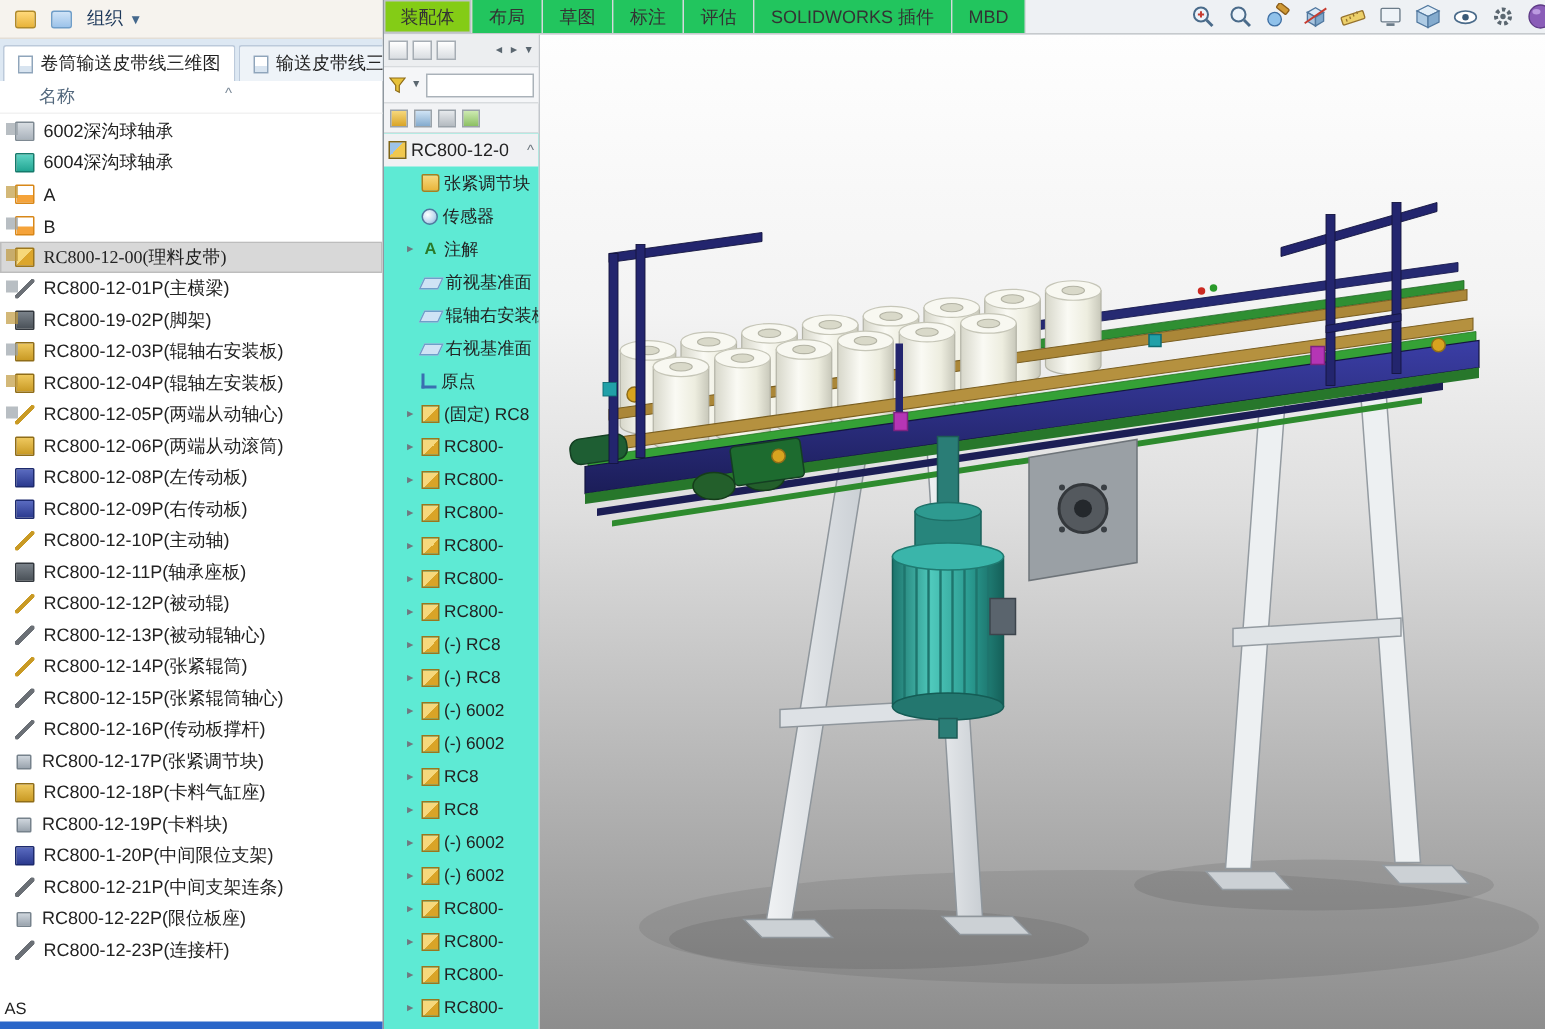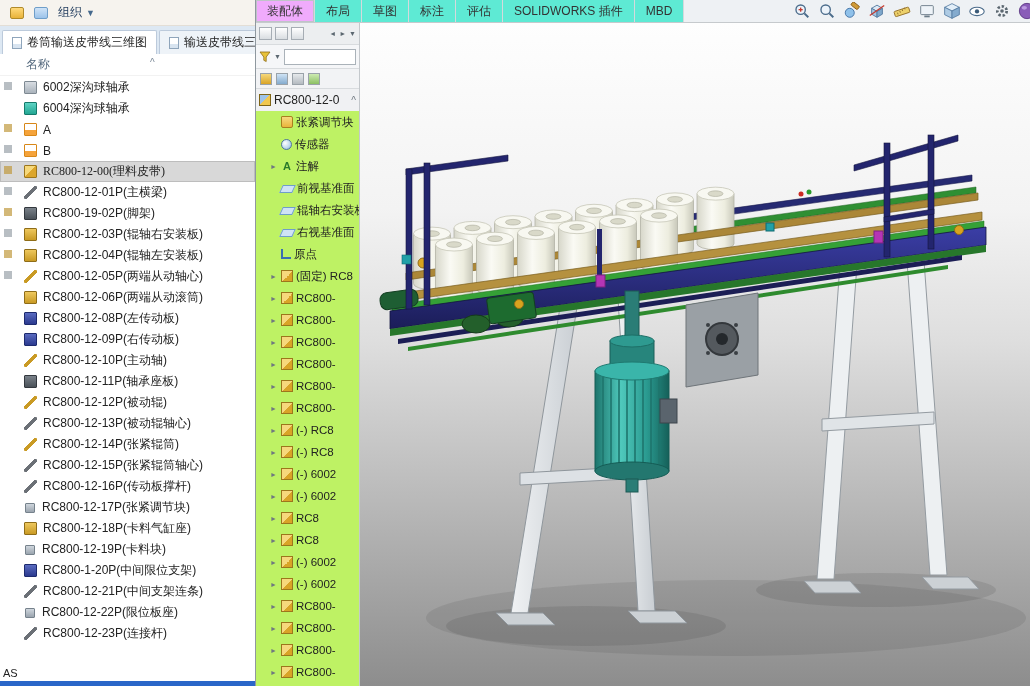--- a/index.html
+++ b/index.html
@@ -13,63 +13,63 @@
   .tb-ic2 { width: 14px; height: 12px; background: linear-gradient(#cfe3f7,#9cc3ea); border: 1px solid #6f9ec9; border-radius: 2px; }
   .organize { color: #1e395b; display: flex; gap: 4px; align-items: center; }
   .caret { font-size: 9px; color: #44688c; }
   .exp-tabs { height: 28px; background: #dde8f3; display: flex; align-items: flex-end; padding-left: 2px; gap: 2px; flex: none; overflow: hidden; }
   .exp-tab { height: 24px; display: flex; align-items: center; gap: 5px; padding: 0 9px; background: #eef3f8; border: 1px solid #bccadb; border-bottom: none; border-radius: 2px 2px 0 0; white-space: nowrap; flex: none; cursor: default; }
   .exp-tab.active { background: #fff; }
   .doc-ic { width: 10px; height: 12px; background: #fff; border: 1px solid #8fa5bb; box-shadow: inset 0 -4px 0 #d8e4f0; flex: none; }
   .exp-header { height: 22px; display: flex; align-items: center; padding-left: 26px; color: #53687d; border-bottom: 1px solid #f2f2f2; position: relative; flex: none; }
   .sort-ch { position: absolute; left: 150px; top: 3px; color: #7c8a98; font-size: 10px; }
   .exp-list { flex: 1; position: relative; overflow: hidden; padding-top: 1px; }
-  .exp-row { height: 21px; display: flex; align-items: center; gap: 6px; padding-left: 24px; white-space: nowrap; overflow: hidden; cursor: default; }
+  .exp-row { height: 21px; display: flex; align-items: center; gap: 6px; padding-left: 10px; white-space: nowrap; overflow: hidden; cursor: default; }
   .exp-row.selected { background: #d8d8d8; box-shadow: inset 0 0 0 1px #bdbdbd; font-family: Liberation Serif, serif; }
   .exp-label { overflow: hidden; }
   .bgmark { position: absolute; left: 4px; width: 8px; height: 8px; background: #9aa2aa; opacity: .7; }
   .bgmark.gold { background: #c09a3e; }
   .ic { width: 13px; height: 13px; flex: none; border-radius: 1px; }
   .ic-part-gray { background: linear-gradient(#d8dde2,#aab3bc); border: 1px solid #7e8992; }
   .ic-part-teal { background: linear-gradient(#5fd4c4,#23a693); border: 1px solid #157a6b; }
   .ic-dwg { background: #fff; border: 1px solid #d88718; box-shadow: inset 0 -5px 0 #f5a33a; }
   .ic-assembly { background: linear-gradient(135deg,#f6d87a 50%,#dca62c 50%); border: 1px solid #9c761c; }
   .ic-part-gold { background: linear-gradient(#eec85e,#c99a24); border: 1px solid #8f6d18; }
   .ic-part-navy { background: linear-gradient(#5a6bc0,#2b3a8f); border: 1px solid #1d2a6e; }
   .ic-part-dark { background: linear-gradient(#7a828a,#4a5158); border: 1px solid #33383e; }
   .ic-part-line { background: linear-gradient(135deg,transparent 42%,#6b7076 42%,#6b7076 58%,transparent 58%); }
   .ic-part-pin { background: linear-gradient(135deg,transparent 42%,#c99a24 42%,#c99a24 58%,transparent 58%); }
   .ic-part-block { background: linear-gradient(#cfd6dd,#9aa4ae); border: 1px solid #76828c; width: 10px; height: 10px; margin: 0 1px; }
   .exp-status { position: absolute; left: 3px; bottom: 7px; font-size: 11px; color: #222; }
   .exp-bluebar { position: absolute; left: 0; bottom: 0; width: 100%; height: 5px; background: #2a66c8; }
 
   
   #ribbon { position: absolute; left: 256px; top: 0; width: 774px; height: 23px; background: #eef1f4; border-bottom: 1px solid #c6cacd; display: flex; align-items: stretch; z-index: 2; overflow: hidden; }
-  .sw-tab { padding: 0 11px; display: flex; align-items: center; background: #5eead4; border-right: 1px solid #d5d9dc; color: #333; cursor: default; white-space: nowrap; }
-  .sw-tab.active { background: #f0abfc; box-shadow: inset 0 0 0 1px #bfc4c8; }
+  .sw-tab { padding: 0 11px; display: flex; align-items: center; background: #22c55e; border-right: 1px solid #d5d9dc; color: #333; cursor: default; white-space: nowrap; }
+  .sw-tab.active { background: #84cc16; box-shadow: inset 0 0 0 1px #bfc4c8; }
   #rib-icons { margin-left: auto; display: flex; align-items: center; gap: 5px; }
   .sw-icon { width: 20px; height: 20px; display: flex; align-items: center; justify-content: center; cursor: default; }
   .sw-icon svg { width: 18px; height: 18px; }
   .sw-icon.clip { margin-right: -7px; }
 
   
   #tree { position: absolute; left: 256px; top: 23px; width: 104px; height: 663px; background: #f2f3f5; border-right: 1px solid #c4c8cc; z-index: 2; display: flex; flex-direction: column; }
   .tt1 { height: 22px; display: flex; align-items: center; gap: 3px; padding: 0 3px; background: #eceef0; border-bottom: 1px solid #d8dbde; flex: none; }
   .tt1 .sq { width: 13px; height: 13px; border: 1px solid #a6adb4; background: linear-gradient(#fff,#d9dde1); }
   .tt1 .nav { margin-left: auto; font-size: 7px; color: #5b6770; display: flex; gap: 3px; }
   .tt2 { height: 24px; display: flex; align-items: center; gap: 3px; padding: 0 3px; border-bottom: 1px solid #d8dbde; flex: none; background: #f5f6f8; }
   .filter-box { flex: 1; height: 16px; background: #fff; border: 1px solid #aab2b9; }
   .tt2 .caret2 { font-size: 7px; color: #5b6770; }
   .tt3 { height: 20px; display: flex; align-items: center; gap: 4px; padding: 0 4px; border-bottom: 1px solid #d8dbde; flex: none; }
   .mtab { width: 12px; height: 12px; border: 1px solid #9aa2a9; }
   .mtab.m1 { background: linear-gradient(#f6d87c,#d9a427); }
   .mtab.m2 { background: linear-gradient(#cfe3f5,#84abce); }
   .mtab.m3 { background: linear-gradient(#e6e9ec,#b4bac0); }
   .mtab.m4 { background: linear-gradient(#cdeab1,#8cc063); }
-  #tree-list { flex: 1; overflow: hidden; background: #bef264; }
+  #tree-list { flex: 1; overflow: hidden; background: #5eead4; }
   .tr-row { height: 22px; display: flex; align-items: center; gap: 3px; padding-left: 13px; white-space: nowrap; overflow: hidden; font-size: 11.5px; cursor: default; }
   .tr-row.root { padding-left: 3px; font-size: 12px; background: #f0f1f3; }
   .tr-label { overflow: hidden; }
   .expander { width: 9px; flex: none; color: #6f7880; font-size: 7px; text-align: center; }
   .t-ic { width: 12px; height: 12px; flex: none; }
   .t-root { background: linear-gradient(135deg,#9ec3e8 45%,#f1c84f 45%); border: 1px solid #7f6516; }
   .t-history-folder { background: linear-gradient(#f7d97f,#e9b53b); border: 1px solid #a97f1f; border-radius: 1px 2px 2px 2px; }
   .t-sensors { border-radius: 50%; background: radial-gradient(circle at 35% 35%, #fff, #bcd7ee 60%, #6f9ec9); border: 1px solid #51789f; width: 11px; height: 11px; }
   .t-plane { width: 13px; height: 8px; background: #cfe3f5; border: 1px solid #6f9ec9; transform: skewX(-25deg); margin-top: 2px; }
   .t-origin { width: 10px; height: 10px; border-left: 2px solid #3a6fb0; border-bottom: 2px solid #3a6fb0; background: none; }

